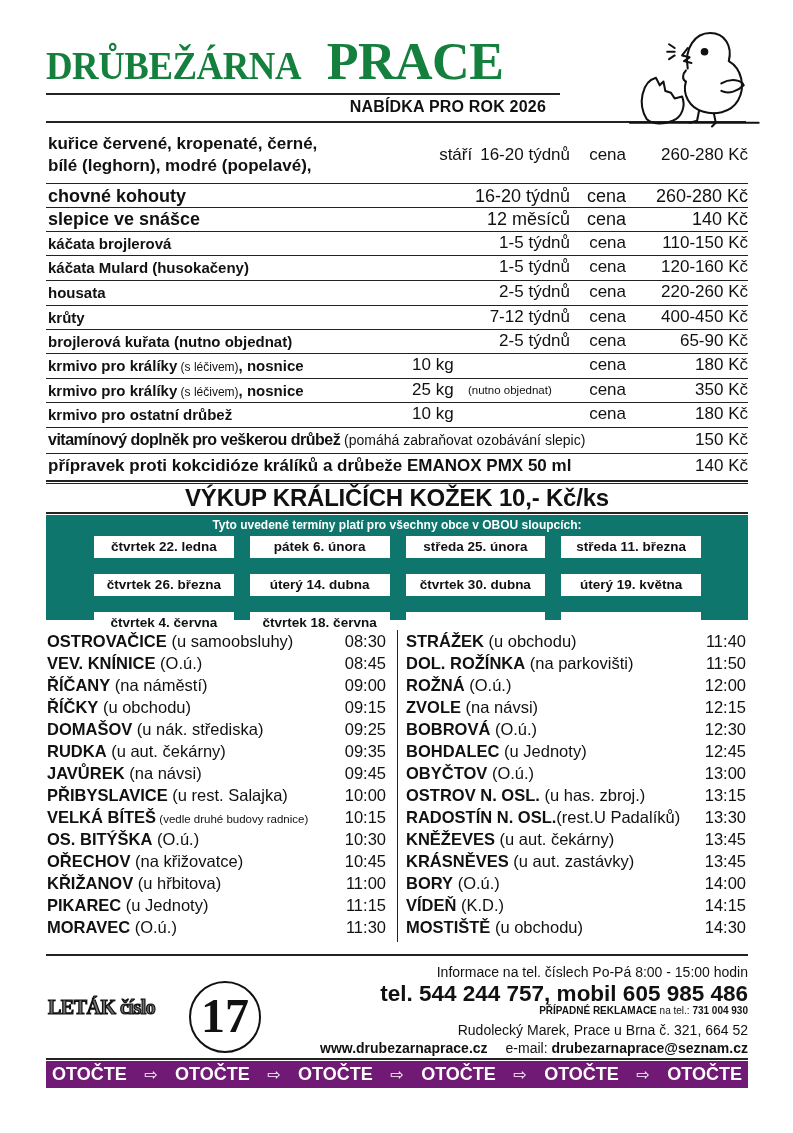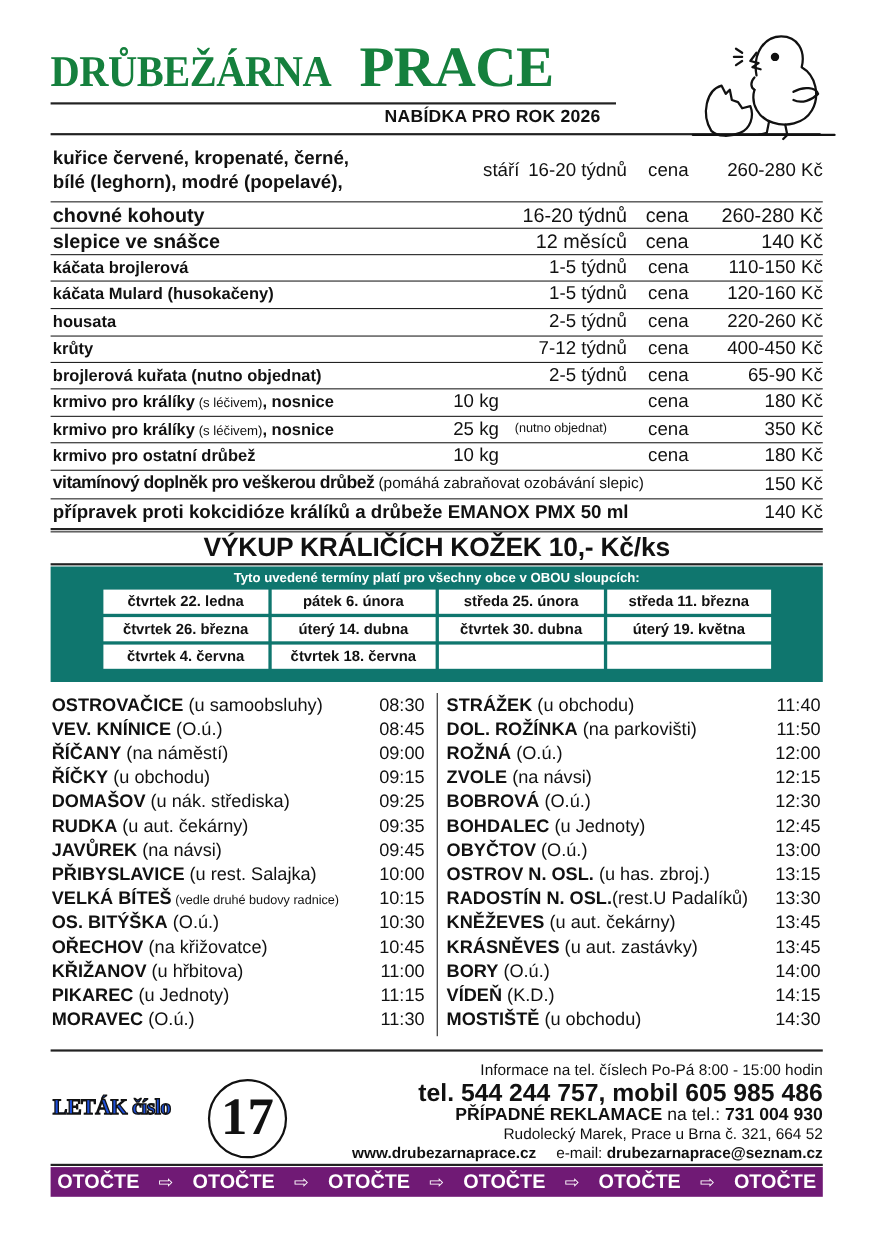--- a/index.html
+++ b/index.html
@@ -24,38 +24,38 @@
   .prod-row .right { margin-left: auto; display: flex; }
   .prod-row .age { text-align: right; }
   .prod-row .cena { width: 56px; text-align: right; }
   .prod-row .price { width: 122px; text-align: right; }
   .rule { position: absolute; left: 46px; width: 702px; height: 1px; background: #222; }
 
   
   .buy-title { left: 46px; width: 702px; top: 484px; text-align: center; font-weight: bold; font-size: 24px; letter-spacing: -0.2px; }
   .black-box { left: 46px; top: 515px; width: 702px; height: 105px; background: #0f766e; }
   .black-box .note { position: absolute; top: 3px; left: 0; width: 100%; text-align: center; color: #fff; font-weight: bold; font-size: 12px; }
-  .dates { position: absolute; left: 48px; top: 21px; width: 607px; display: grid; grid-template-columns: repeat(4, 1fr); gap: 3px; }
+  .dates { position: absolute; left: 48px; top: 21px; width: 607px; display: grid; grid-template-columns: repeat(4, 1fr); gap: 16px; }
   .dates .cell { background: #fff; height: 22px; font-weight: bold; font-size: 13.5px; text-align: center; line-height: 22px; white-space: nowrap; }
 
   
   .sched { position: absolute; top: 630px; font-size: 16.5px; }
   .sched .row { display: flex; height: 22px; align-items: center; white-space: nowrap; }
   .sched .place b { font-weight: bold; }
   .sched .place .small { font-size: 11.5px; }
   .sched .time { margin-left: auto; }
   .vdiv { left: 397px; top: 630px; width: 1px; height: 312px; background: #222; }
 
   
   .info { right: 45px; top: 964px; text-align: right; font-size: 14px; white-space: nowrap; }
   .tel { right: 45px; top: 981px; font-weight: bold; font-size: 22.5px; white-space: nowrap; }
-  .recl { right: 45px; top: 1005px; font-size: 16px; white-space: nowrap; }
+  .recl { right: 45px; top: 1005px; font-size: 10px; white-space: nowrap; }
   .addr { right: 45px; top: 1022px; font-size: 14px; white-space: nowrap; }
   .web { right: 45px; top: 1040px; font-size: 14px; white-space: nowrap; }
-  .leaflet { left: 48px; top: 996px; font-family: "Liberation Serif", serif; font-weight: bold; font-size: 20px; color: #1d4ed8; -webkit-text-stroke: 1.2px #111; letter-spacing: -0.5px; }
+  .leaflet { left: 48px; top: 996px; font-family: "Liberation Serif", serif; font-weight: bold; font-size: 20px; color: #737373; -webkit-text-stroke: 1.2px #111; letter-spacing: -0.5px; }
   .circle { left: 189px; top: 981px; width: 72px; height: 72px; border: 2.5px solid #111; border-radius: 50%; text-align: center; line-height: 66px; font-family: "Liberation Serif", serif; font-weight: bold; font-size: 48px; }
   .turn-bar { left: 46px; top: 1061px; width: 702px; height: 27px; background: #701a75; color: #fff; font-weight: bold; font-size: 18px; display: flex; justify-content: space-between; align-items: center; padding: 0 6px; }
   .turn-bar .arrow { font-weight: normal; font-size: 16px; }
 </style>
 </head>
 <body>
 
 <div class="abs title">
   <span class="t1">DRŮBEŽÁRNA</span>
   <span class="t2">PRACE</span>

